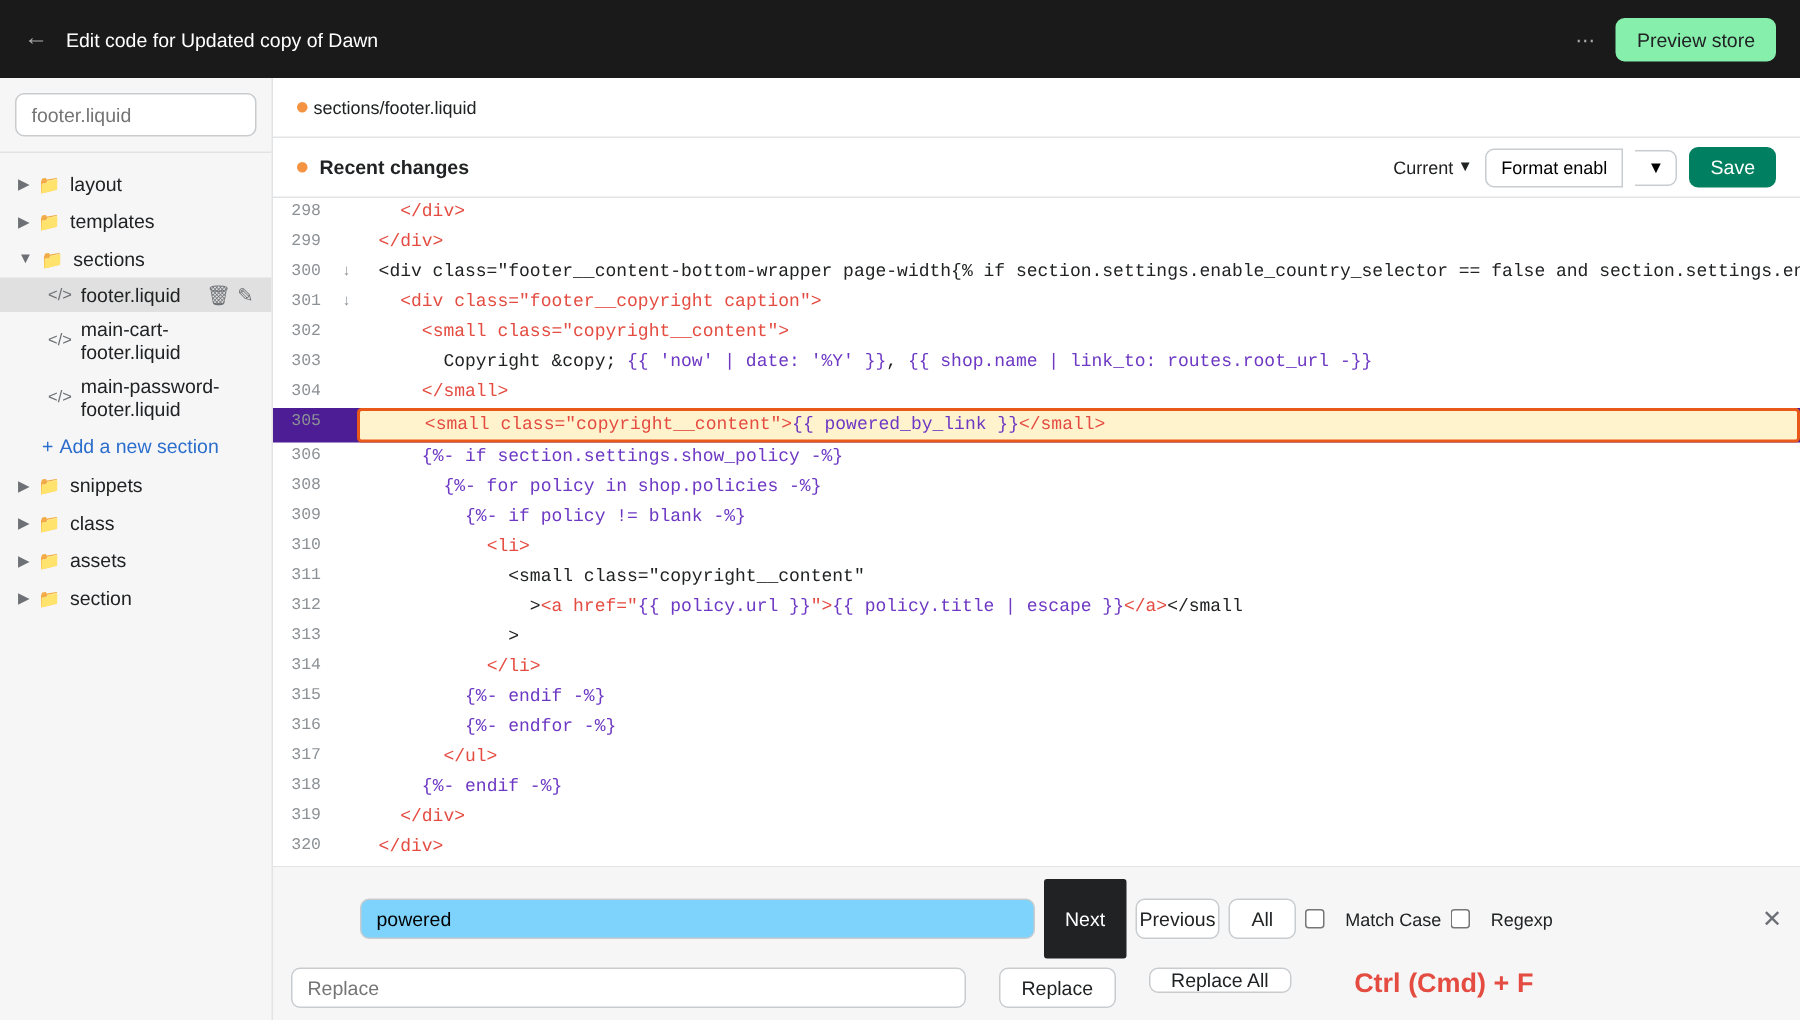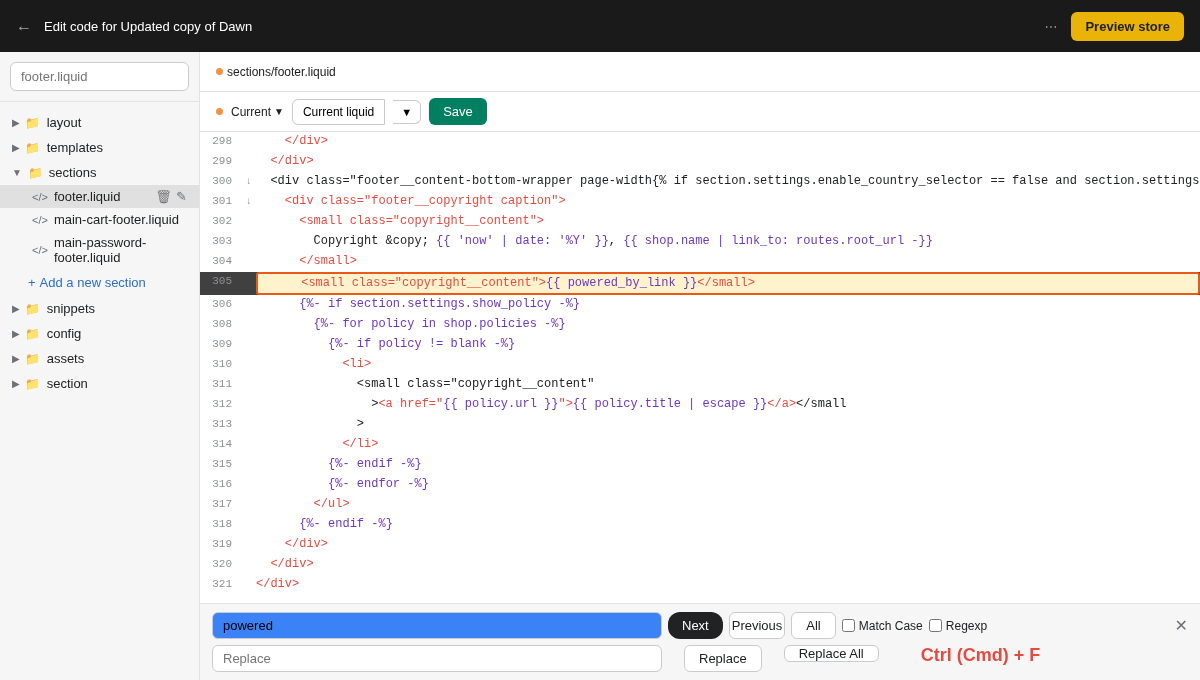--- a/index.html
+++ b/index.html
@@ -3,27 +3,27 @@
   <meta charset="utf-8">
   <style>
     * { box-sizing: border-box; margin: 0; padding: 0; }
     body { font-family: -apple-system, BlinkMacSystemFont, 'Segoe UI', sans-serif; font-size: 13px; background: #fff; color: #202223; height: 680px; overflow: hidden; display: flex; flex-direction: column; }
 
     
     .topbar { height: 52px; background: #1a1a1a; display: flex; align-items: center; padding: 0 16px; gap: 12px; flex-shrink: 0; }
     .topbar-back { color: #aaa; font-size: 16px; cursor: pointer; }
     .topbar-title { color: #fff; font-size: 13px; flex: 1; }
     .topbar-dots { color: #aaa; cursor: pointer; letter-spacing: 2px; }
-    .topbar-preview-btn { background: #eab308; color: #202223; border: none; padding: 7px 14px; border-radius: 6px; cursor: pointer; font-size: 13px; font-weight: 700; margin-left: auto; }
+    .topbar-preview-btn { background: #86efac; color: #202223; border: none; padding: 7px 14px; border-radius: 6px; cursor: pointer; font-size: 13px; font-weight: 400; margin-left: auto; }
 
     
     .main { display: flex; flex: 1; overflow: hidden; }
 
     
-    .sidebar { width: 200px; border-right: 1px solid #e1e3e5; display: flex; flex-direction: column; background: #f6f6f7; flex-shrink: 0; overflow-y: auto; }
+    .sidebar { width: 182px; border-right: 1px solid #e1e3e5; display: flex; flex-direction: column; background: #f6f6f7; flex-shrink: 0; overflow-y: auto; }
     .sidebar-search { padding: 10px; border-bottom: 1px solid #e1e3e5; }
     .sidebar-search input { width: 100%; padding: 6px 10px; border: 1px solid #c9cccf; border-radius: 6px; font-size: 13px; background: #fff; outline: none; }
     .sidebar-tree { padding: 8px 0; flex: 1; }
     .tree-item { display: flex; align-items: center; gap: 6px; padding: 5px 12px; cursor: pointer; color: #202223; font-size: 13px; }
     .tree-item .chevron { font-size: 10px; color: #6d7175; }
     .tree-item .folder-icon { color: #6d7175; font-size: 12px; }
     .tree-subitem { padding: 4px 12px 4px 32px; font-size: 13px; cursor: pointer; color: #202223; display: flex; align-items: center; gap: 6px; }
     .tree-subitem.selected { background: #e0e0e0; }
     .tree-subitem .code-icon { color: #6d7175; font-size: 11px; }
     .tree-subitem .actions { margin-left: auto; display: flex; gap: 4px; opacity: 0; }
@@ -48,34 +48,34 @@
     .format-dropdown { background: #fff; border: 1px solid #c9cccf; border-left: none; padding: 5px 8px; border-radius: 0 6px 6px 0; cursor: pointer; font-size: 11px; }
     .save-btn { background: #008060; color: #fff; border: none; padding: 6px 14px; border-radius: 6px; cursor: pointer; font-size: 13px; font-weight: 500; }
 
     
     .code-editor { flex: 1; overflow-y: auto; background: #fff; font-family: 'SFMono-Regular', Consolas, 'Liberation Mono', Menlo, monospace; font-size: 12px; line-height: 1.6; padding: 0; position: relative; }
     .code-line { display: flex; min-height: 20px; }
     .line-num { width: 42px; text-align: right; padding-right: 10px; color: #8c9196; user-select: none; flex-shrink: 0; font-size: 11px; padding-top: 1px; }
     .line-arrow { width: 14px; text-align: center; color: #8c9196; font-size: 10px; flex-shrink: 0; padding-top: 2px; }
     .line-content { flex: 1; padding-right: 16px; white-space: pre; overflow: hidden; color: #202223; }
     .line-highlight { background: #fff3cd; border: 2px solid #e8591a; border-radius: 3px; }
-    .code-line.highlighted { background: #404040; justify-content: center; }
+    .code-line.highlighted { background: #4c1d95; justify-content: center; }
 
     
     .tag { color: #e44c41; }
     .liquid { color: #6d38c3; }
 
     
     .search-bar { border-top: 1px solid #e1e3e5; background: #f6f6f7; padding: 8px 12px; display: flex; flex-direction: column; gap: 6px; flex-shrink: 0; }
     .search-row { display: flex; align-items: center; gap: 6px; }
-    .search-input { flex: 1; max-width: 450px; padding: 5px 10px; border: 1px solid #c9cccf; border-radius: 6px; font-size: 13px; background: #3b82f6; outline: none; }
-    .btn-next { background: #202223; color: #fff; border: none; padding: 6px 14px; border-radius: 12px; cursor: pointer; font-size: 13px; font-weight: 500; }
+    .search-input { flex: 1; max-width: 450px; padding: 5px 10px; border: 1px solid #c9cccf; border-radius: 6px; font-size: 13px; background: #7dd3fc; outline: none; margin-left: 46px; }
+    .btn-next { background: #202223; color: #fff; border: none; padding: 19px 14px; border-radius: 2px; cursor: pointer; font-size: 13px; font-weight: 500; }
     .btn-prev { background: #fff; color: #202223; border: 1px solid #c9cccf; padding: 5px 2px; border-radius: 6px; cursor: pointer; font-size: 13px; }
     .btn-all { background: #fff; color: #202223; border: 1px solid #c9cccf; padding: 5px 14px; border-radius: 6px; cursor: pointer; font-size: 13px; }
-    .check-label { display: flex; align-items: center; gap: 4px; font-size: 12px; color: #202223; cursor: pointer; }
+    .check-label { display: flex; align-items: center; gap: 14px; font-size: 12px; color: #202223; cursor: pointer; }
     .search-close { margin-left: auto; cursor: pointer; color: #6d7175; font-size: 16px; }
     .replace-row { display: flex; align-items: flex-start; gap: 22px; }
     .replace-input { flex: 1; max-width: 450px; padding: 5px 10px; border: 1px solid #c9cccf; border-radius: 6px; font-size: 13px; background: #fff; outline: none; color: #8c9196; }
     .btn-replace { background: #fff; color: #202223; border: 1px solid #c9cccf; padding: 5px 14px; border-radius: 6px; cursor: pointer; font-size: 13px; }
     .btn-replace-all { background: #fff; color: #202223; border: 1px solid #c9cccf; padding: 0 14px; border-radius: 6px; cursor: pointer; font-size: 13px; }
     .ctrl-hint { color: #e44c41; font-size: 18px; font-weight: 700; margin-left: 20px; }
   </style>
 </head>
 <body>
 
@@ -136,21 +136,21 @@
 
       <div class="tree-item">
         <span class="chevron">▶</span>
         <span class="folder-icon">📁</span>
         <span>snippets</span>
       </div>
 
       <div class="tree-item">
         <span class="chevron">▶</span>
         <span class="folder-icon">📁</span>
-        <span>config</span>
+        <span>class</span>
       </div>
 
       <div class="tree-item">
         <span class="chevron">▶</span>
         <span class="folder-icon">📁</span>
         <span>assets</span>
       </div>
 
       <div class="tree-item">
         <span class="chevron">▶</span>
@@ -164,25 +164,26 @@
 
     <div class="editor-tabs">
       <div class="editor-tab">
         <span class="dot"></span>
         <span class="tab-path">sections/footer.liquid</span>
       </div>
     </div>
 
     <div class="recent-bar">
       <span class="recent-dot"></span>
+      <span class="recent-title">Recent changes</span>
       <div class="recent-current">
         <span>Current</span>
         <span class="chevron-down">▼</span>
       </div>
-      <button class="format-liquid-btn">Current liquid</button>
+      <button class="format-liquid-btn">Format enabl</button>
       <button class="format-dropdown">▼</button>
       <button class="save-btn">Save</button>
     </div>
 
     <div class="code-editor" id="code-editor-lines">
     <div class="code-line">
           <span class="line-num">298</span>
           <span class="line-arrow"></span>
           <span class="line-content">    <span class="tag">&lt;/div&gt;</span></span>
         </div>

